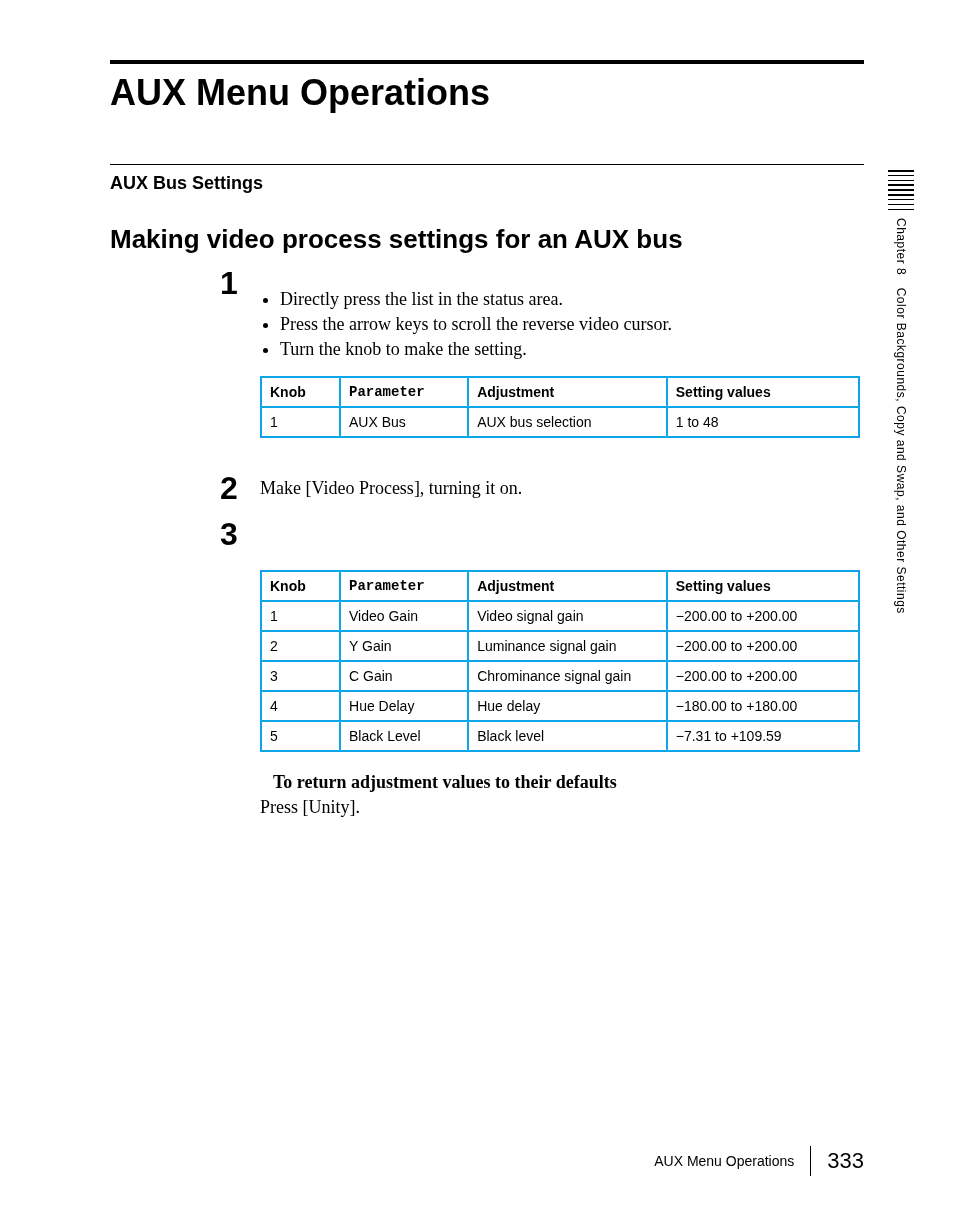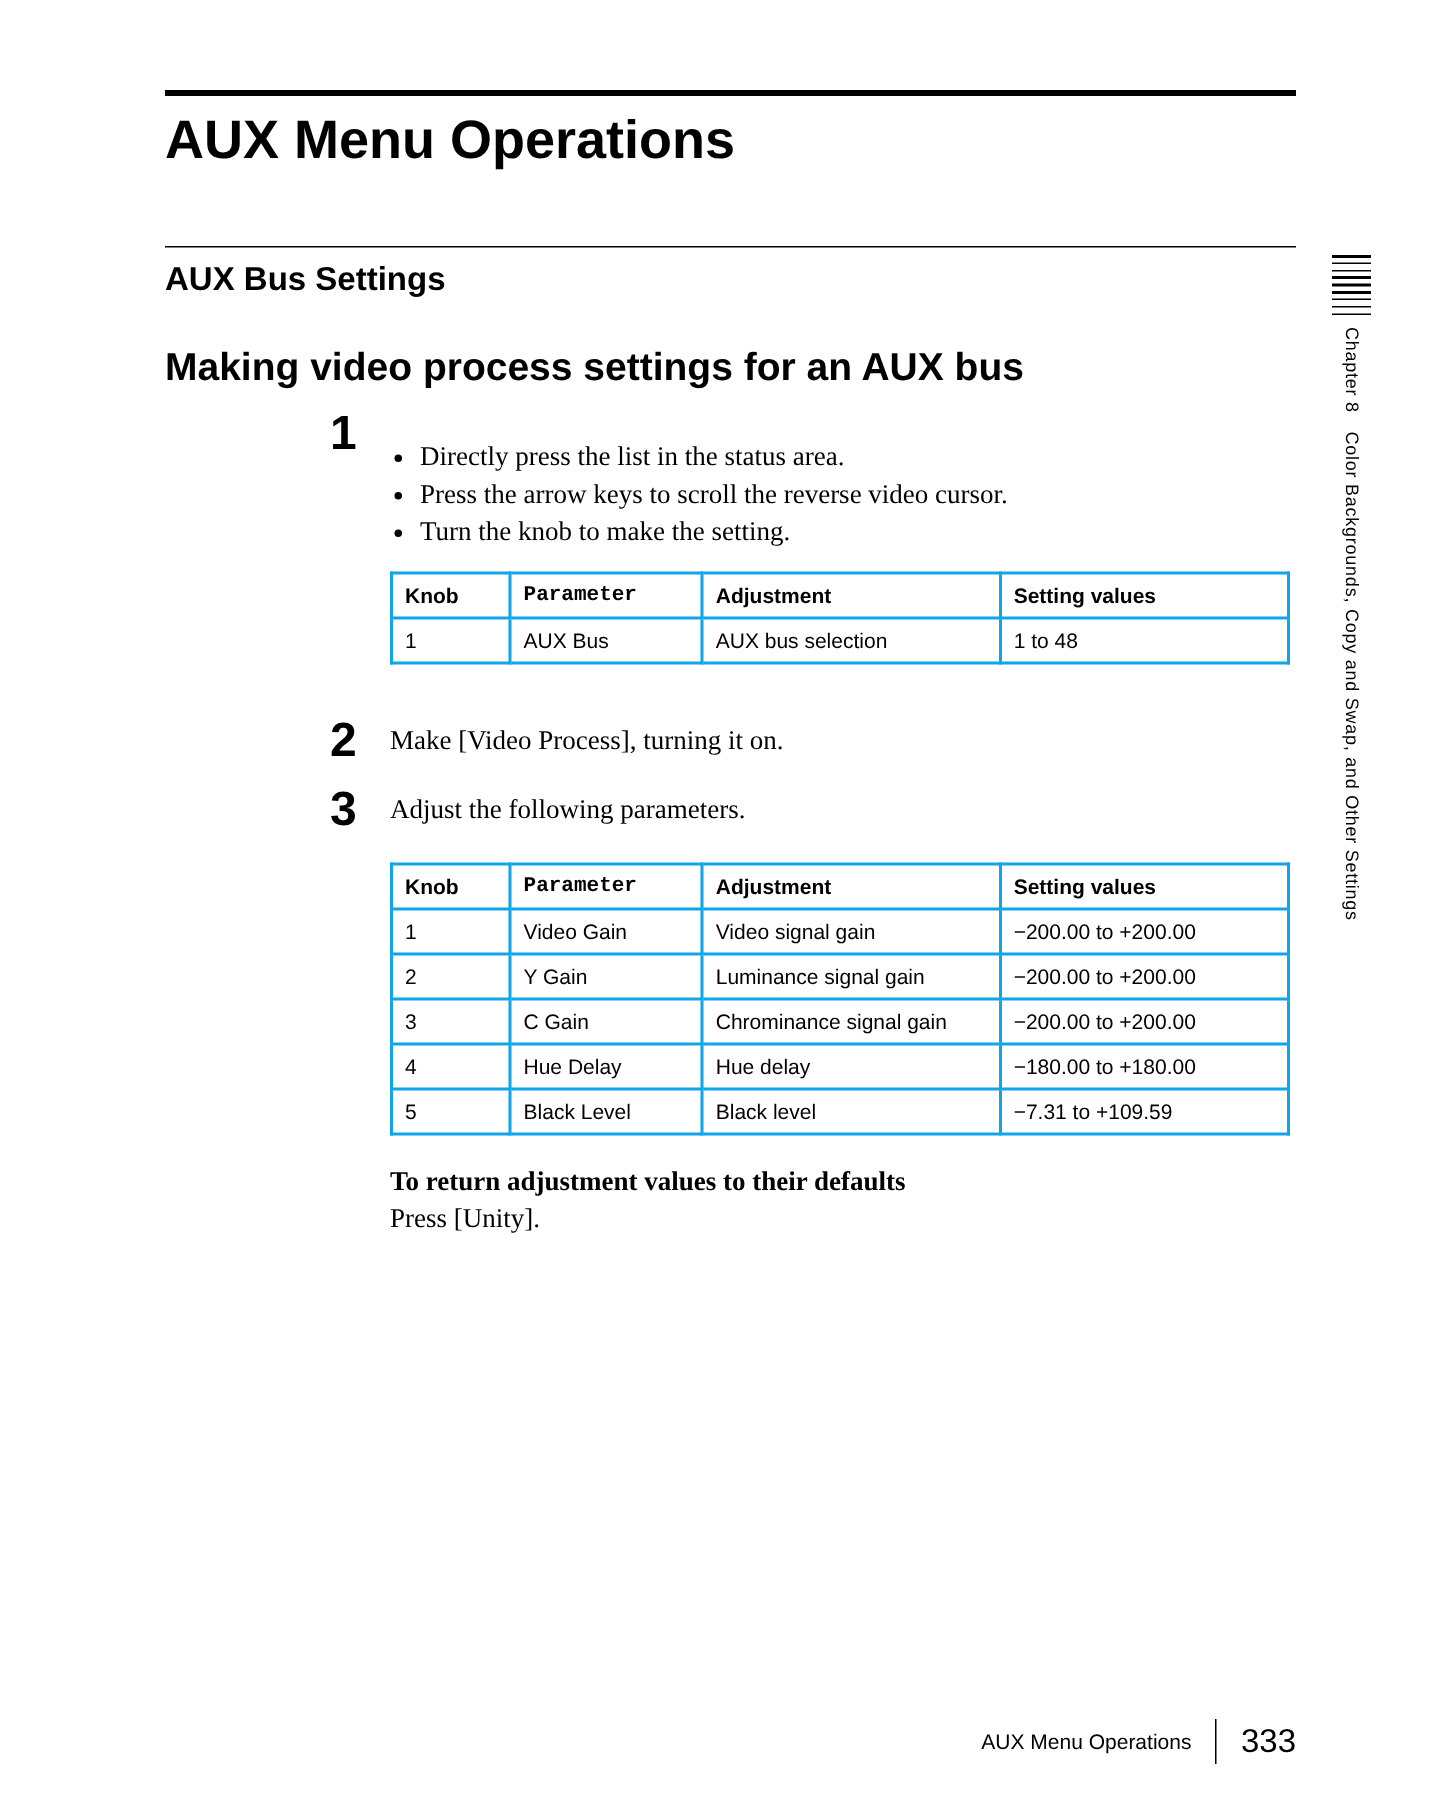--- a/index.html
+++ b/index.html
@@ -25,21 +25,21 @@
     .page-title {
       font-size: 36px;
       font-weight: bold;
       margin-bottom: 50px;
     }
     .section-rule {
       border-top: 1.5px solid black;
       margin-bottom: 8px;
     }
     .section-title {
-      font-size: 22px;
+      font-size: 18px;
       font-weight: bold;
       margin-bottom: 30px;
     }
     .subsection-title {
       font-size: 26px;
       font-weight: bold;
       margin-bottom: 18px;
     }
     .intro-text {
       font-family: 'Times New Roman', Times, serif;
@@ -104,20 +104,21 @@
     .col-set { width: 180px; }
     .defaults-block {
       margin-left: 150px;
       margin-top: 18px;
     }
     .defaults-heading {
       font-family: 'Times New Roman', Times, serif;
       font-size: 18px;
       font-weight: bold;
       margin-bottom: 4px;
+      margin-left: 13px;
     }
     .defaults-text {
       font-family: 'Times New Roman', Times, serif;
       font-size: 18px;
     }
     .side-tab {
       position: absolute;
       right: 40px;
       top: 170px;
       display: flex;
@@ -208,23 +209,20 @@
 
   <div class="step">
     <div class="step-num">2</div>
     <div class="step-body">
       <span>Make [Video Process], turning it on.</span>
     </div>
   </div>
 
   <div class="step">
     <div class="step-num">3</div>
-    <div class="step-body">
-      <span>Adjust the following parameters.</span>
-    </div>
   </div>
 
   <table class="standalone">
     <thead>
       <tr>
         <th class="col-knob">Knob</th>
         <th class="col-param">Parameter</th>
         <th class="col-adj">Adjustment</th>
         <th class="col-set">Setting values</th>
       </tr>

